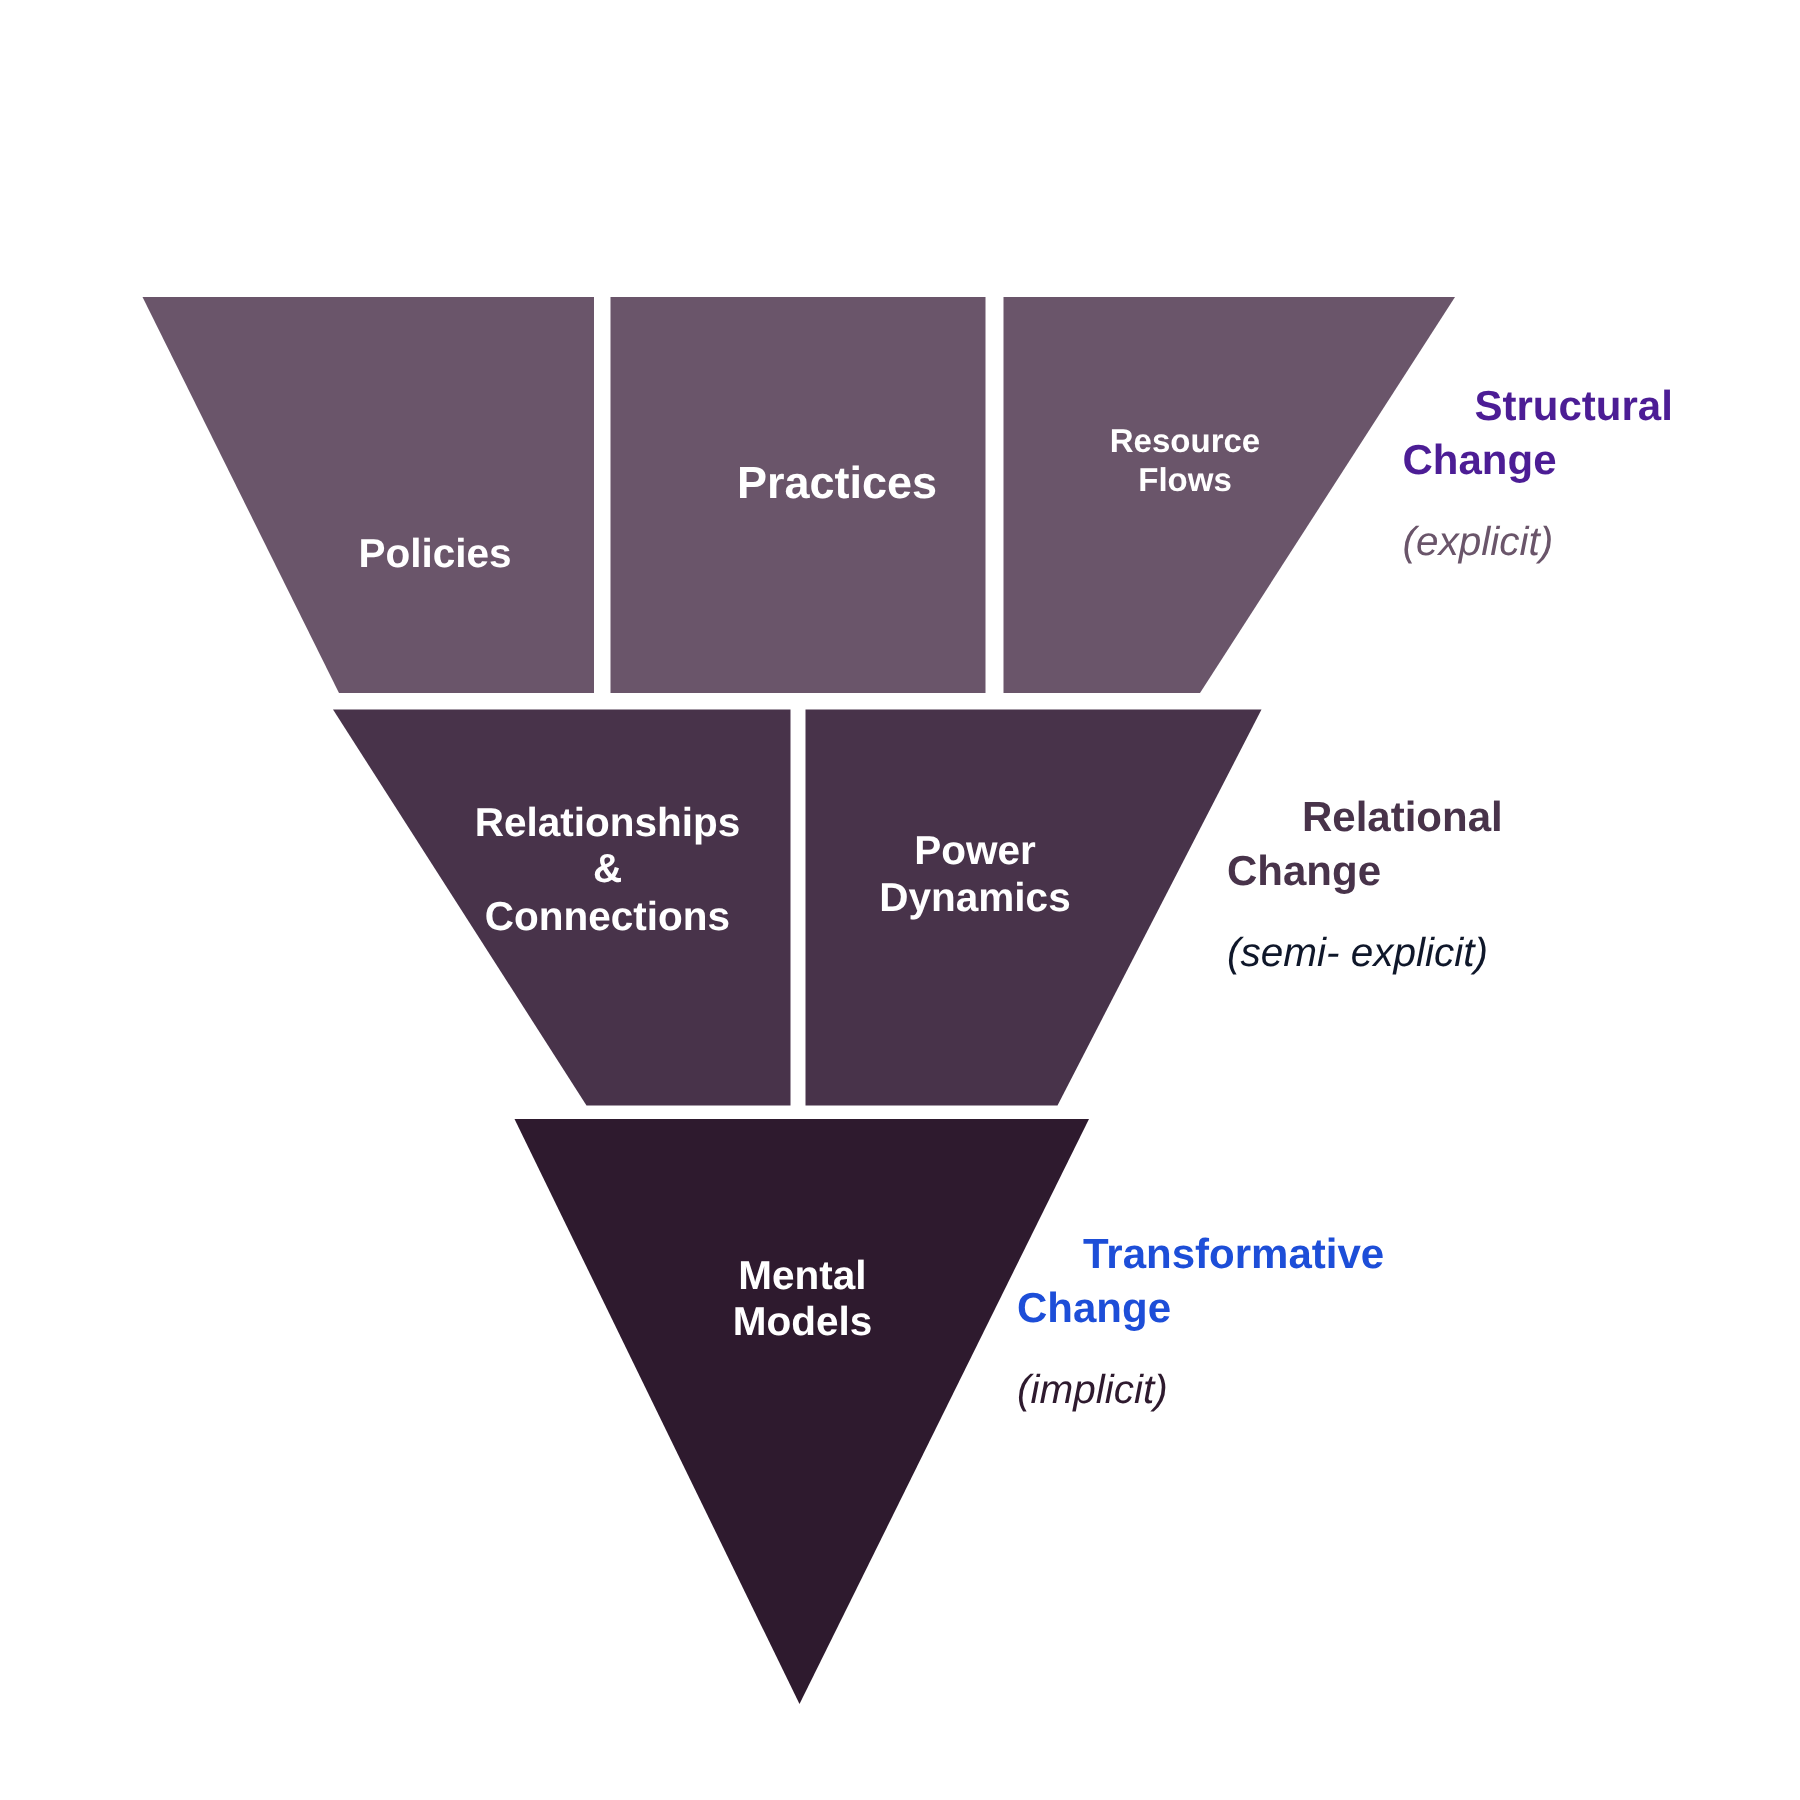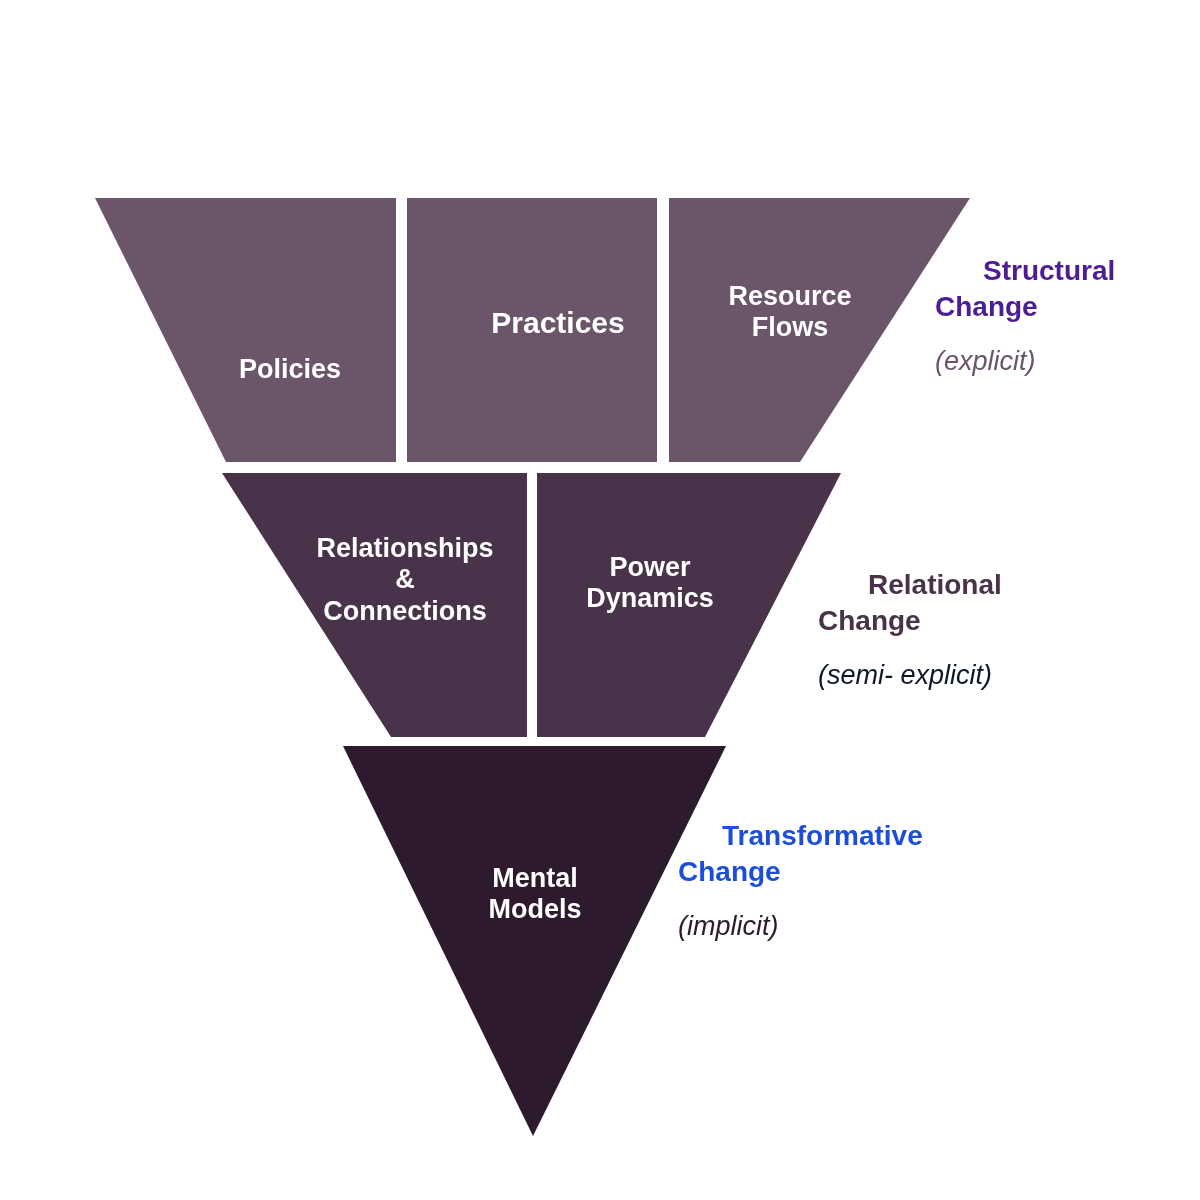--- a/index.html
+++ b/index.html
@@ -48,24 +48,24 @@
     color: #ffffff;
     font-weight: bold;
     text-align: center;
     line-height: 1.16;
     white-space: pre-line;
     pointer-events: none;
   }
 
   .lbl-policies   { left: 184px; top: 306px; width: 212px; font-size: 27px; margin-top: 48px; }
   .lbl-practices  { left: 452px; top: 306px; width: 212px; font-size: 30px; }
-  .lbl-resource   { left: 690px; top: 281px; width: 200px; font-size: 27px; }
+  .lbl-resource   { left: 690px; top: 281px; width: 200px; font-size: 22px; }
   .lbl-relations  { left: 281px; top: 533px; width: 248px; font-size: 27px; }
   .lbl-power      { left: 555px; top: 552px; width: 190px; font-size: 27px; }
-  .lbl-mental     { left: 430px; top: 835px; width: 210px; font-size: 27px; margin-top: 28px; }
+  .lbl-mental     { left: 430px; top: 835px; width: 210px; font-size: 27px; }
 
   .side-group {
     position: absolute;
   }
   .side-title {
     font-weight: bold;
     font-size: 28px;
     line-height: 1.28;
     white-space: pre-line;
   }
@@ -74,21 +74,21 @@
     font-size: 27px;
     line-height: 1.25;
     margin-top: 20px;
   }
 
   .side-structural { left: 935px; top: 253px; width: 260px; text-align: left; }
   .side-structural .side-title { color: #4c1d95; text-indent: 48px; }
   .side-structural .side-sub   { color: #6a556a; }
 
   .side-relational { left: 818px; top: 527px; width: 260px; text-align: left; }
-  .side-relational .side-title { color: #48334a; text-indent: 50px; margin-top: 40px; }
+  .side-relational .side-title { color: #48334a; text-indent: 50px; }
   .side-relational .side-sub   { color: #0f172a; }
 
   .side-transformative { left: 678px; top: 818px; width: 310px; text-align: left; }
   .side-transformative .side-title { text-indent: 44px; color: #1d4ed8; }
   .side-transformative .side-sub   { color: #2e1a2e; }
 </style>
 </head>
 <body>
 
 <div class="canvas">

